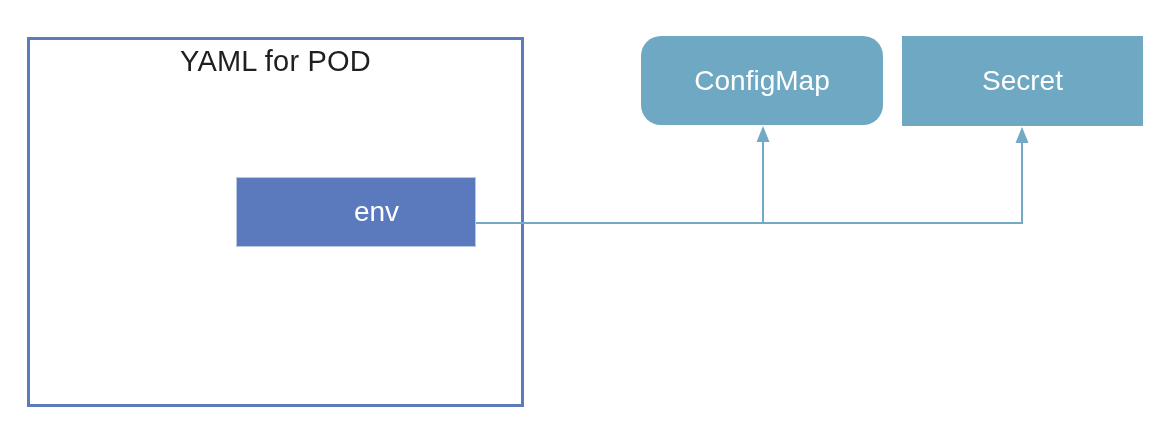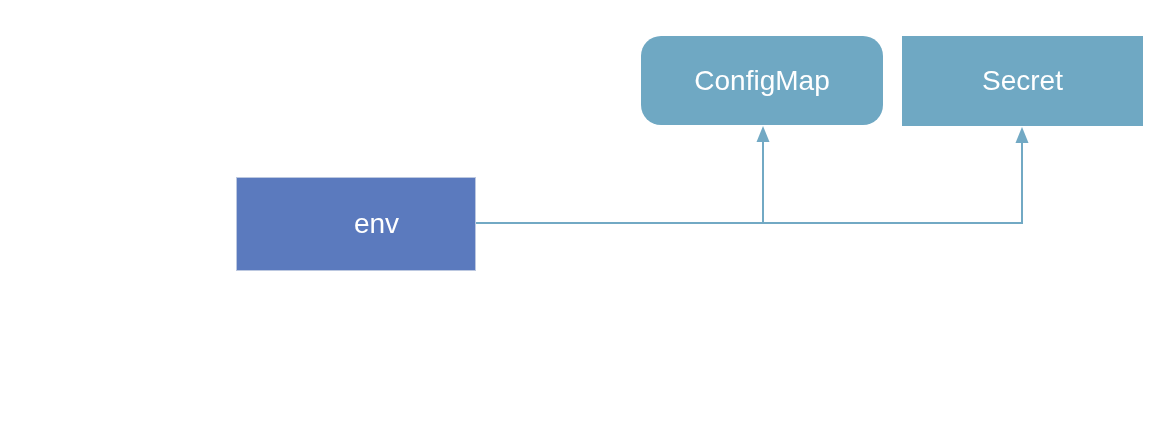--- a/index.html
+++ b/index.html
@@ -41,21 +41,21 @@
     align-items: center;
     justify-content: center;
     font-size: 28px;
     color: #ffffff;
     box-sizing: border-box;
   }
   .node-env {
     left: 237px;
     top: 178px;
     width: 238px;
-    height: 92px;
+    height: 68px;
     background: #5b7abe;
     box-shadow: 0 0 0 1px #bcc8e0;
     padding-left: 41px;
   }
   .node-configmap {
     left: 641px;
     top: 36px;
     width: 242px;
     height: 89px;
     background: #6fa8c3;
@@ -75,20 +75,23 @@
     width: 1169px;
     height: 441px;
     pointer-events: none;
   }
 </style>
 </head>
 <body>
 
 <div class="canvas">
 
+  <div class="pod-box">
+    <div class="pod-title">YAML for POD</div>
+  </div>
 
   <svg class="connector-layer" viewBox="0 0 1169 441" xmlns="http://www.w3.org/2000/svg">
     <polyline points="475,223 1022,223 1022,141" fill="none" stroke="#72a9c4" stroke-width="2"></polyline>
     <line x1="763" y1="223" x2="763" y2="141" stroke="#72a9c4" stroke-width="2"></line>
     <polygon points="763,126 756.5,142 769.5,142" fill="#72a9c4"></polygon>
     <polygon points="1022,127 1015.5,143 1028.5,143" fill="#72a9c4"></polygon>
   </svg>
 
   <div class="node node-env">
     <span>env</span>

